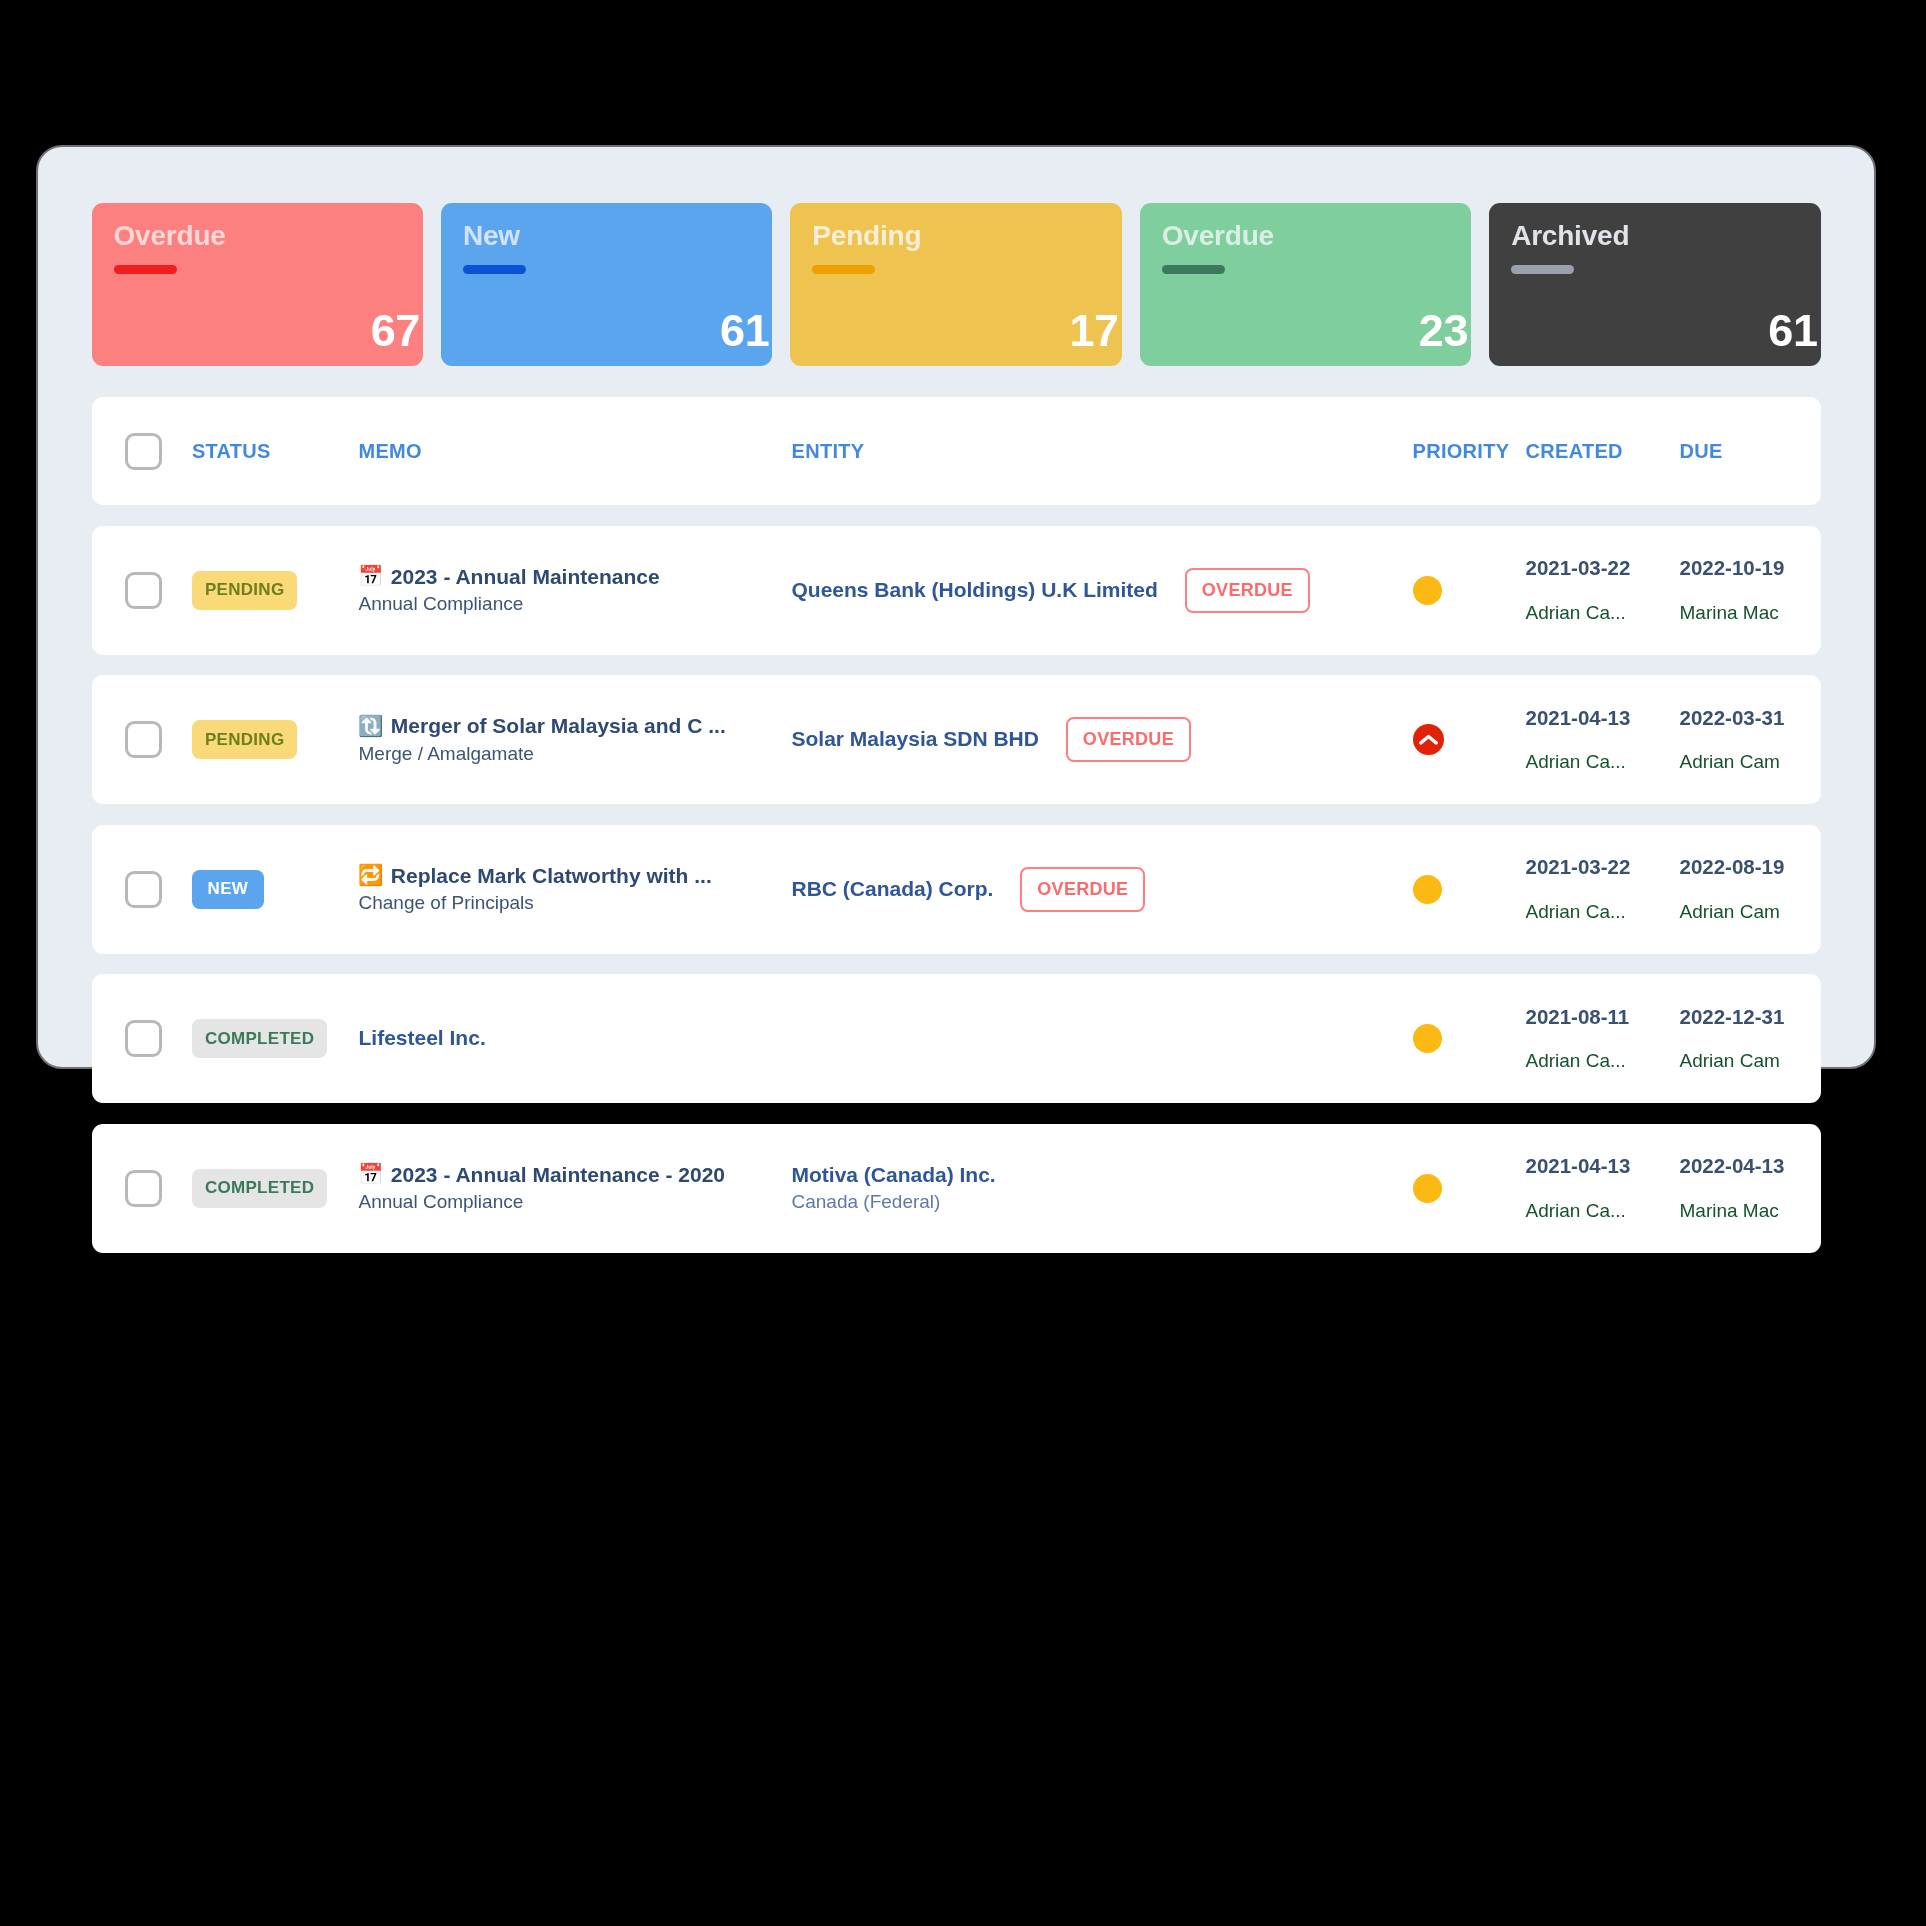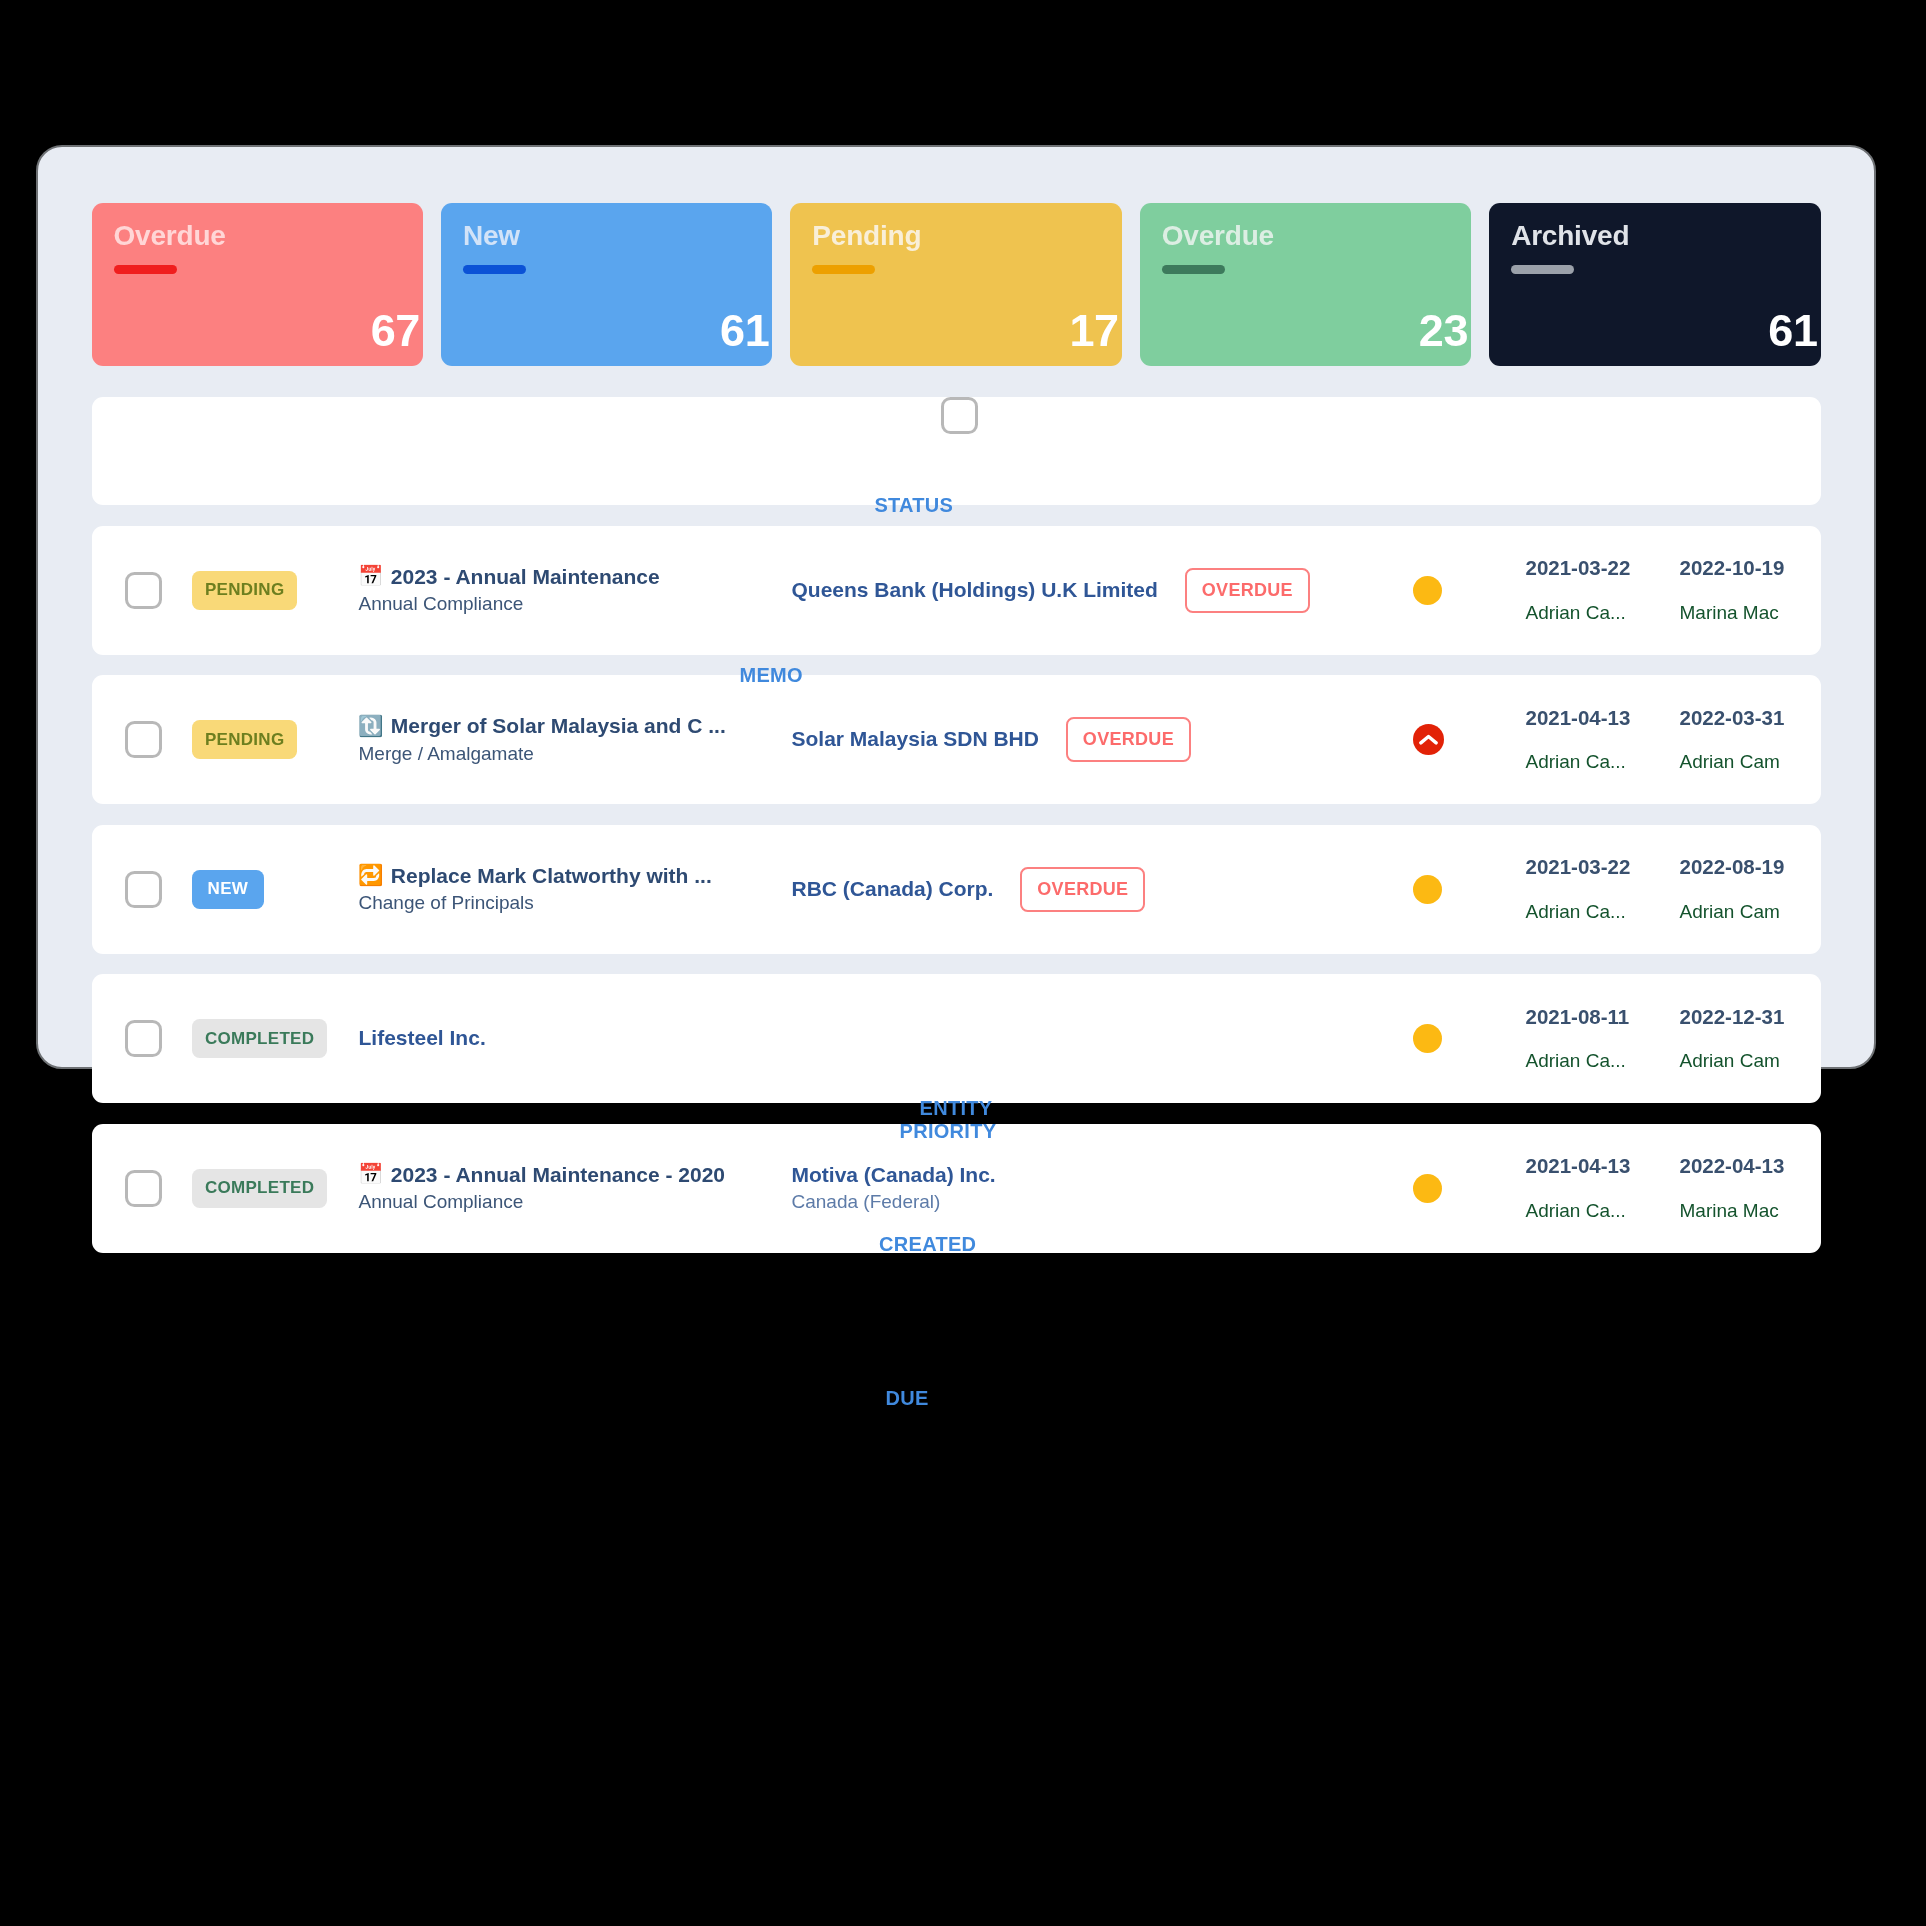--- a/index.html
+++ b/index.html
@@ -76,21 +76,20 @@
   }
   .table-header {
     background: #ffffff;
     border-radius: 11px;
     height: 108px;
     display: flex;
     align-items: center;
     box-sizing: border-box;
     padding: 0 0 0 0;
     margin-bottom: 20.5px;
-    flex-direction: column;
   }
   .th {
     font-size: 20px;
     font-weight: 700;
     color: #4089dd;
     letter-spacing: 0.3px;
     white-space: nowrap;
   }
 
   .row {
@@ -248,21 +247,21 @@
       <div class="stat-card" style="background: rgb(239, 195, 79);">
         <div class="stat-title" style="color: rgb(249, 239, 216);">Pending</div>
         <div class="stat-underline" style="background: rgb(237, 160, 0);"></div>
         <div class="stat-value">17</div>
       </div>
       <div class="stat-card" style="background: rgb(127, 206, 158);">
         <div class="stat-title" style="color: rgb(220, 238, 227);">Overdue</div>
         <div class="stat-underline" style="background: rgb(61, 122, 92);"></div>
         <div class="stat-value">23</div>
       </div>
-      <div class="stat-card" style="background: #0f172a;">
+      <div class="stat-card" style="background: #404040;">
         <div class="stat-title" style="color: rgb(224, 227, 232);">Archived</div>
         <div class="stat-underline" style="background: rgb(155, 161, 170);"></div>
         <div class="stat-value">61</div>
       </div>
     </div>
 
   <div id="table-wrap">
 
     <div class="table-header">
       <div class="c-check">

